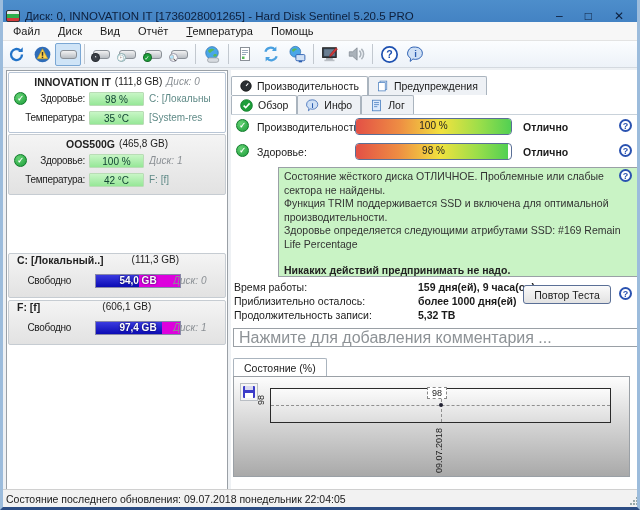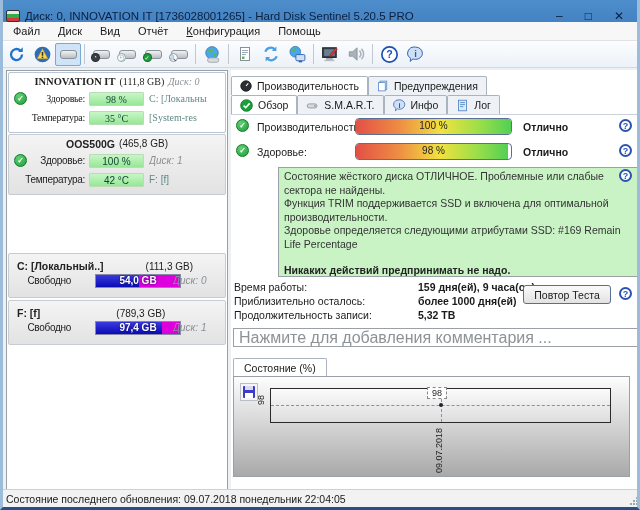--- a/index.html
+++ b/index.html
@@ -24,35 +24,35 @@
              border-bottom:1px solid #d4d9df; display:flex; align-items:center; padding-left:3px; }
   .tbi { width:26px; height:23px; display:flex; align-items:center; justify-content:center; }
   .tbi.pressed { background:#cfe4f7; border:1px solid #7aa7d4; border-radius:2px; }
   .tbsep { width:1px; height:20px; background:#c2c8cf; margin:0 3px; }
   .diskbase { width:17px; height:9px; border-radius:3px; background:linear-gradient(#f2f2f2,#b9bec4); border:1px solid #8a9097; position:relative; }
   .badge { position:absolute; left:-3px; bottom:-4px; width:9px; height:9px; border-radius:50%; font-size:6px; color:#fff;
            display:flex; align-items:center; justify-content:center; border:1px solid rgba(0,0,0,.35); }
   
   .sidebar { position:absolute; left:3px; top:70px; width:222px; height:420px; background:#fff; border:1px solid #9aa0a6; }
   .dpanel { position:absolute; left:1px; width:218px; border:1px solid #c6ccd2; border-radius:2px; font-size:10px; color:#222; }
-  .dpanel.sel { background:#fff; border-color:#b9c6d6;font-family:Liberation Serif, serif; }
+  .dpanel.sel { background:#fff; border-color:#b9c6d6; }
   .dpanel.gray { background:linear-gradient(#f4f4f4,#e2e2e2); }
   .dp-title { height:17px; display:flex; align-items:center; justify-content:center; gap:4px; white-space:nowrap; overflow:hidden; }
   .dp-name { font-weight:bold; font-size:10.5px; }
   .dp-disk { color:#8a8f94; font-style:italic; }
   .dp-row { position:relative; height:19px; }
   .chk { position:absolute; left:5px; top:2px; width:13px; height:13px; border-radius:50%;
          background:radial-gradient(circle at 35% 30%, #63d173, #1d9e3a); border:1px solid #0f7a2a;
          color:#fff; font-size:8px; font-weight:bold; display:flex; align-items:center; justify-content:center; }
   .dp-label { position:absolute; left:14px; top:3px; width:62px; text-align:right; letter-spacing:-0.3px; }
   .gbar { position:absolute; left:80px; top:2px; width:55px; height:14px; text-align:center; line-height:14px;
           background:linear-gradient(#c8f6c6,#96e797); border:1px solid #b9dcb6; border-radius:1px; color:#143; }
   .dp-right { position:absolute; left:140px; top:3px; width:76px; color:#5f8a87; white-space:nowrap; overflow:hidden; }
   .dp-right.gray-it { color:#8a8f94; font-style:italic; }
-  .pp-title { height:18px; display:flex; align-items:flex-end; padding:0 8px; gap:20px; white-space:nowrap; }
+  .pp-title { height:18px; display:flex; align-items:flex-start; padding:0 8px; gap:6px; white-space:nowrap; }
   .pp-name { font-weight:bold; font-size:10.5px; }
   .pp-size { margin-left:22px; }
   .fbar { position:absolute; left:70px; top:2px; width:86px; height:14px; background:#dd00dd; border:1px solid #8888a8;margin-left:16px; }
   .fbar .used { position:absolute; left:0; top:0; bottom:0; background:linear-gradient(#3a3ae0,#0b0bb4); }
   .fbar .txt { position:absolute; left:0; right:0; top:0; bottom:0; text-align:center; line-height:12px; color:#fff;
                font-weight:bold; font-size:10px; text-shadow:0 0 2px #004; }
   
   .main { position:absolute; left:228px; top:70px; width:409px; height:422px; background:#fff; font-size:10.5px; color:#1a1a1a; }
   .tabrow { position:absolute; left:0; display:flex; height:19px; }
   .tab { display:flex; align-items:center; gap:5px; padding:0 8px; border:1px solid #aab4be; border-bottom:none;
@@ -131,21 +131,21 @@
       <span>□</span>
       <span>✕</span>
     </span>
   </div>
 
   <div class="menubar">
     <span>Файл</span>
     <span>Диск</span>
     <span>Вид</span>
     <span>Отчёт</span>
-    <span>Конфигурация</span>
+    <span>Температура</span>
     <span>Помощь</span>
   </div>
 
   <div class="toolbar">
     <span class="tbi">
       <svg class="ticon" viewBox="0 0 16 16" style="width:17px;height:17px">
           <path d="M13.2 8a5.2 5.2 0 1 1-1.7-3.8" fill="none" stroke="#2273c8" stroke-width="2.2"></path>
           <path d="M13.9 1.2v4.4h-4.4z" fill="#2273c8"></path>
         </svg>
     </span>
@@ -298,21 +298,21 @@
           <span class="used" style="width: 51.5%;"></span>
           <span class="txt">54,0 GB</span>
         </span>
         <span class="dp-right gray-it" style="left:164px">Диск: 0</span>
       </div>
     </div>
 
     <div class="dpanel gray" style="top:229px;height:45px;">
       <div class="pp-title">
         <span class="pp-name">F: [f]</span>
-        <span class="pp-size" style="margin-left:56px">(789,3 GB)</span>
+        <span class="pp-size" style="margin-left:56px">(606,1 GB)</span>
       </div>
       <div class="dp-row">
         <span class="dp-label" style="left:2px;width:60px">Свободно</span>
         <span class="fbar">
           <span class="used" style="width: 79%;"></span>
           <span class="txt">97,4 GB</span>
         </span>
         <span class="dp-right gray-it" style="left:164px">Диск: 1</span>
       </div>
     </div>
@@ -337,27 +337,20 @@
       </span>
     </div>
 
     <div class="tabrow" style="top:25px">
       <span class="tab active">
         <svg class="ticon" style="width:13px;height:13px" viewBox="0 0 16 16">
             <circle cx="8" cy="8" r="7.2" fill="#1d9e3a" stroke="#0f7a2a"></circle>
             <path d="M4.5 8.2 7 10.7 11.8 5.4" fill="none" stroke="#fff" stroke-width="2"></path>
           </svg>
         <span>Обзор</span>
-      </span>
-      <span class="tab">
-        <svg class="ticon" style="width:13px;height:13px" viewBox="0 0 16 16">
-            <rect x="1.5" y="6" width="12" height="5" rx="2.5" fill="#d7dbe0" stroke="#8a9097"></rect>
-            <circle cx="11" cy="8.5" r="1" fill="#8a9097"></circle>
-          </svg>
-        <span>S.M.A.R.T.</span>
       </span>
       <span class="tab">
         <svg class="ticon" style="width:13px;height:13px" viewBox="0 0 16 16">
             <path d="M8 1a6.5 5.8 0 0 1 0 11.6 6.5 5.8 0 0 1-2.4-.4L3 14.5l.4-3A6.5 5.8 0 0 1 8 1z" fill="#cfe0f5" stroke="#2a5db0" stroke-width=".9"></path>
             <text x="8" y="10.5" text-anchor="middle" font-size="9" font-weight="bold" fill="#2a5db0">i</text>
           </svg>
         <span>Инфо</span>
       </span>
       <span class="tab">
         <svg class="ticon" style="width:13px;height:13px" viewBox="0 0 16 16">

